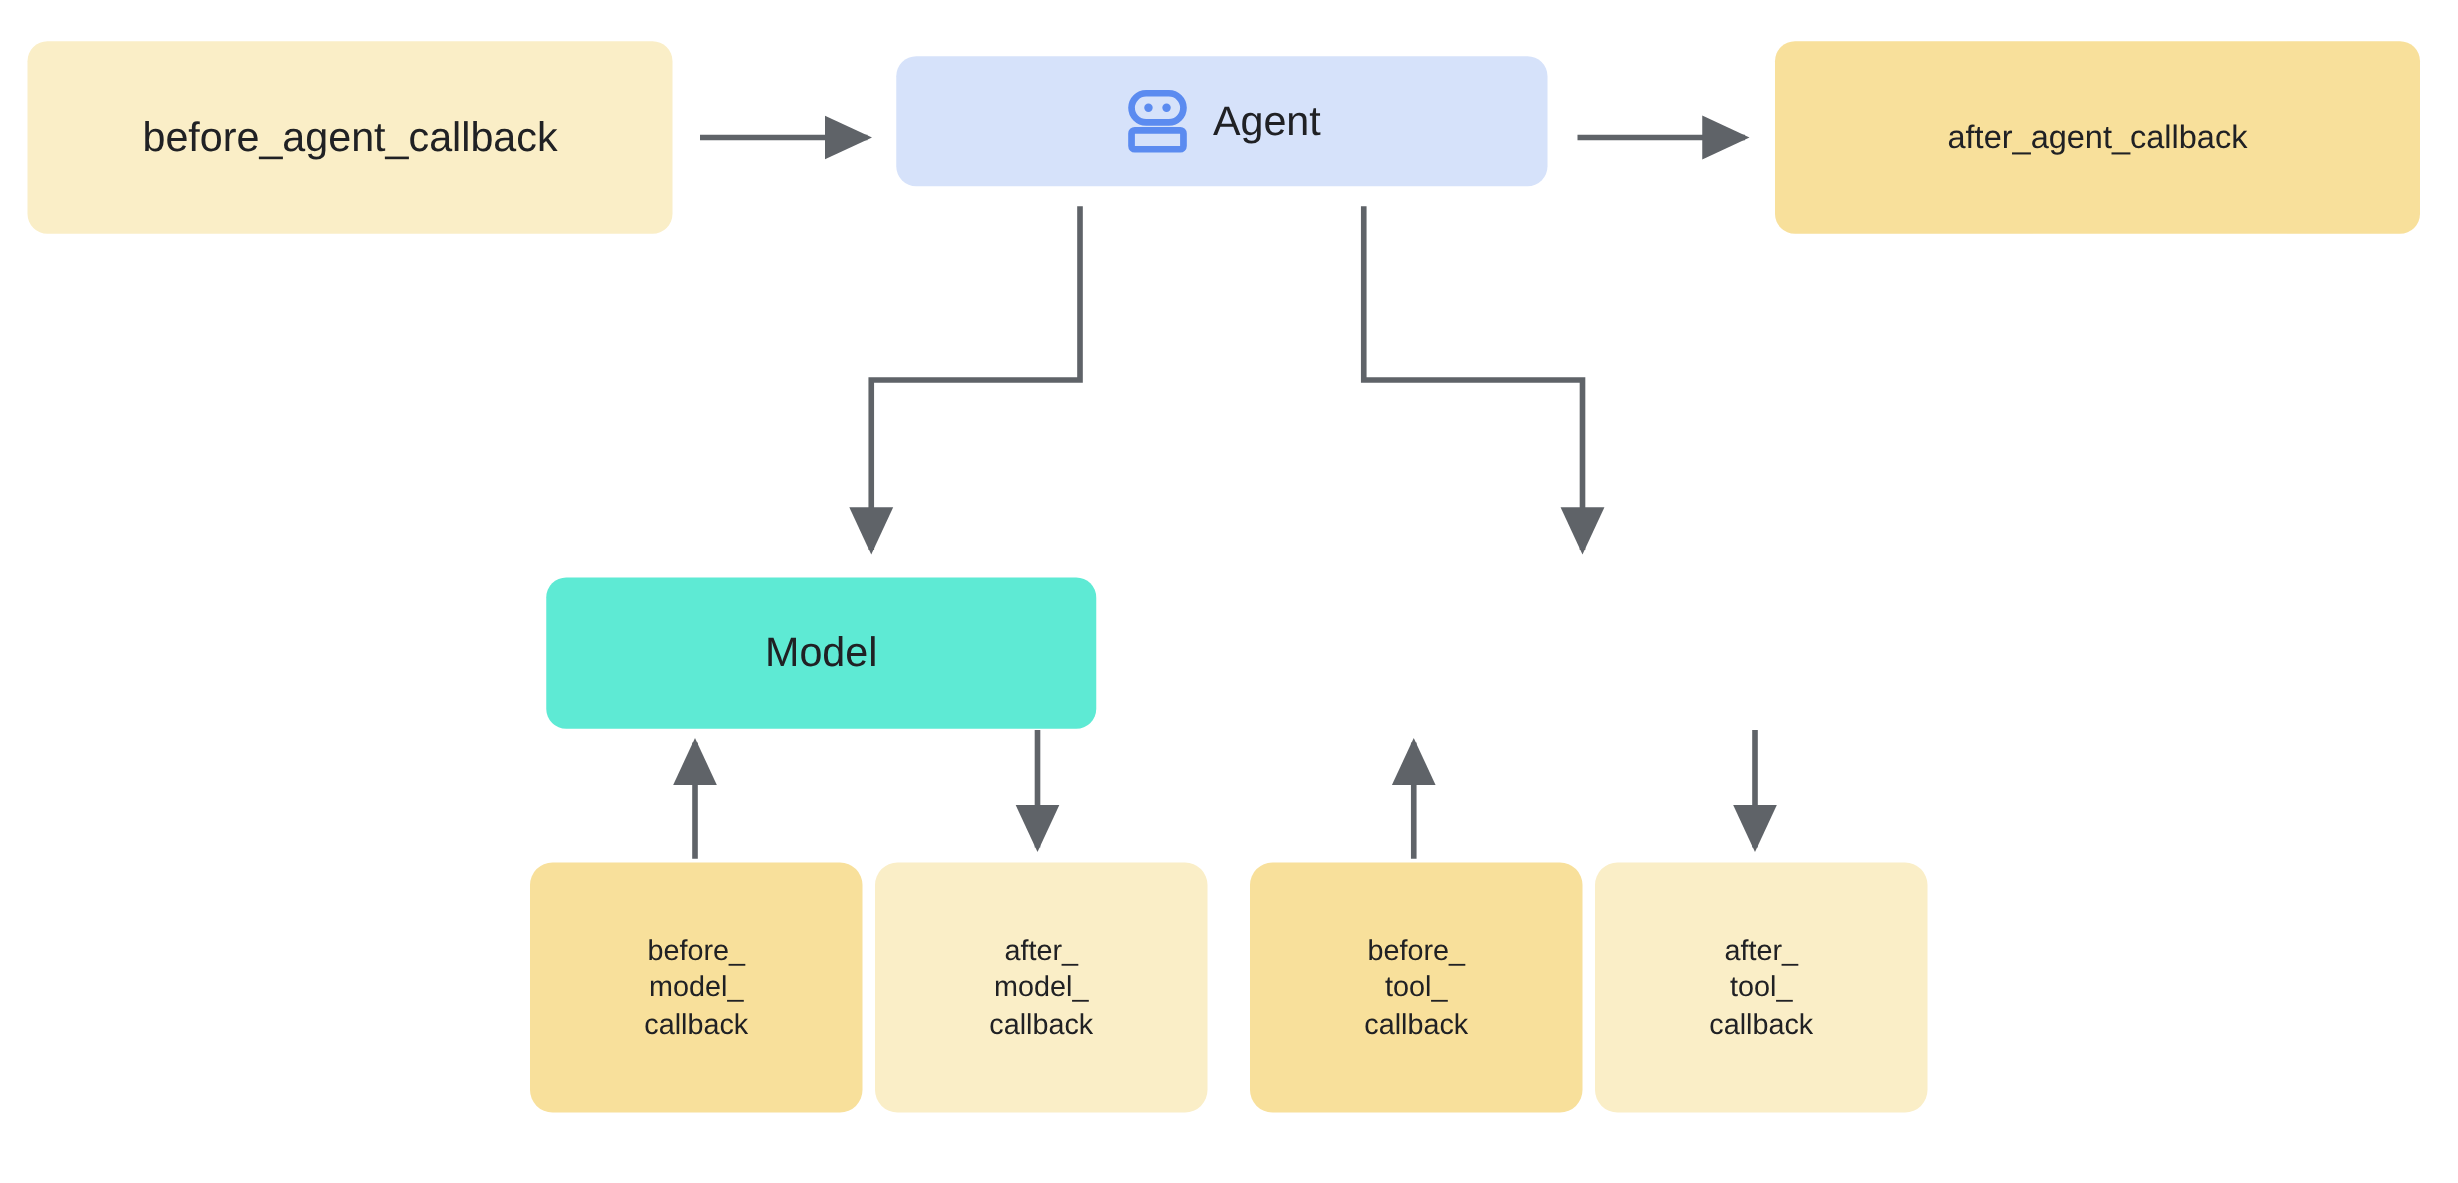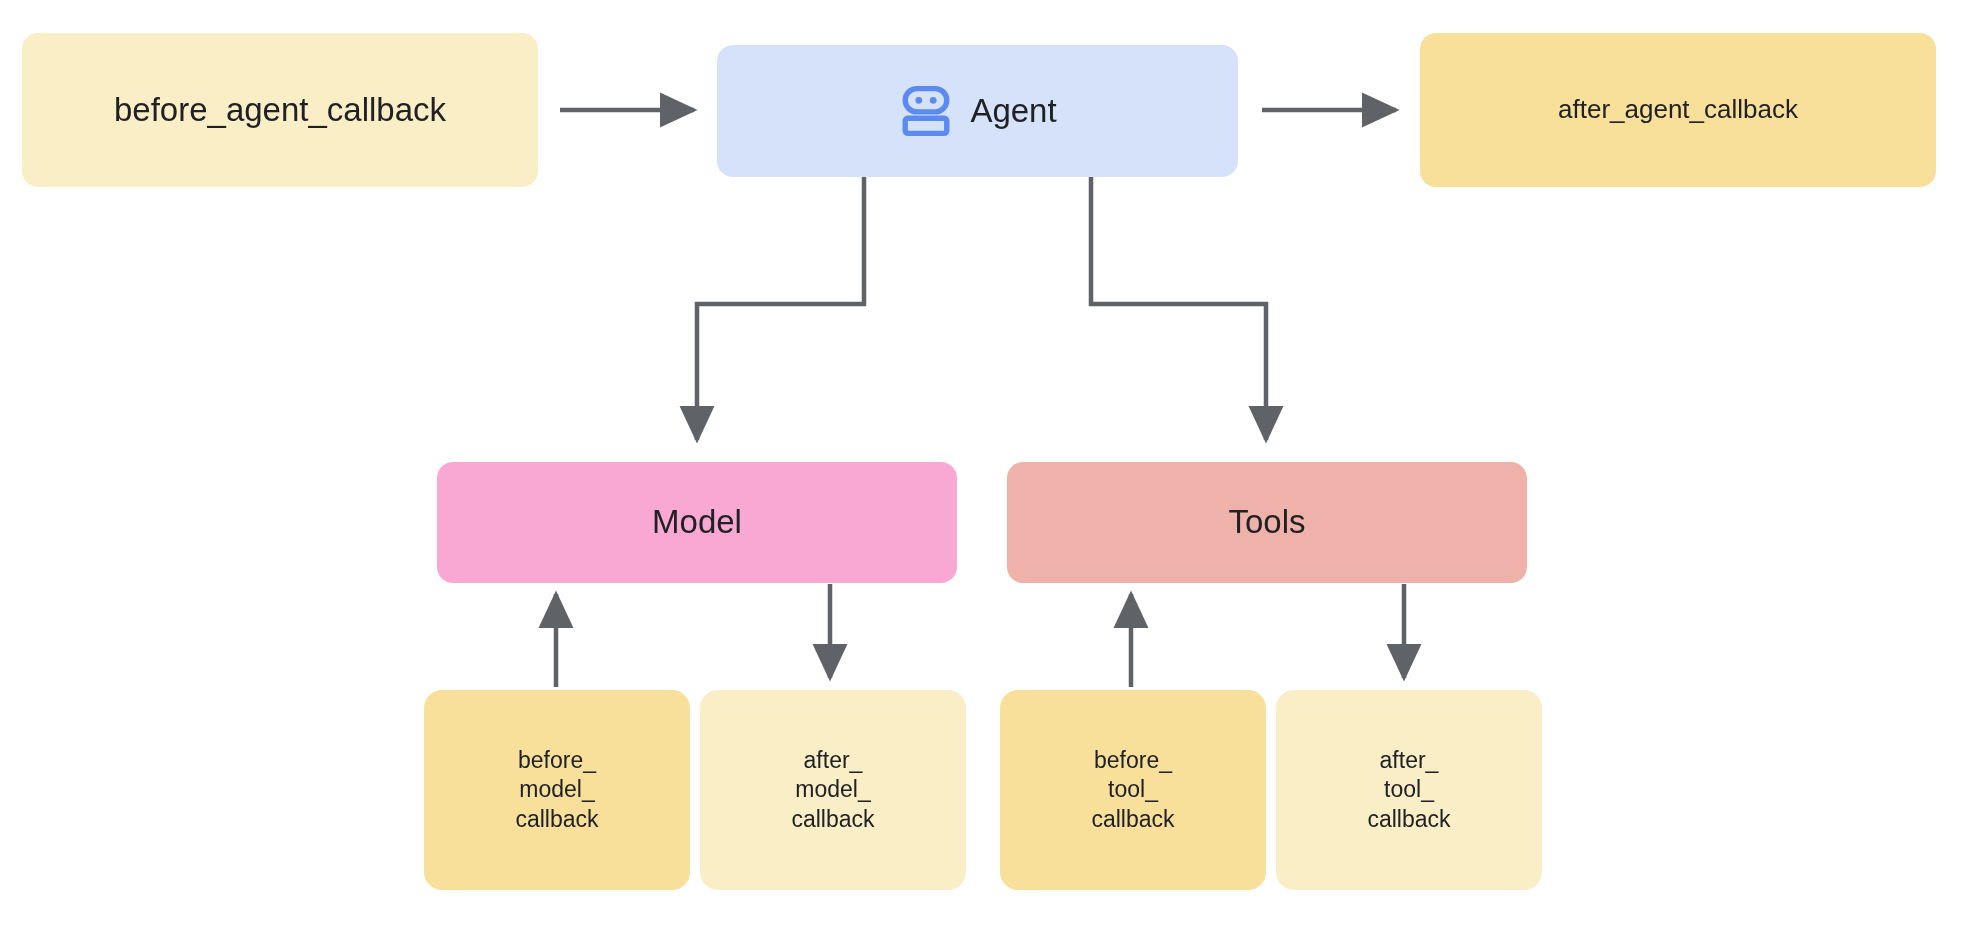--- a/index.html
+++ b/index.html
@@ -36,21 +36,21 @@
     display: block;
   }
 
   
   #node-before-agent {
     left: 22px;  top: 33px;  width: 516px;  height: 154px;
     background: #FAEEC7;
     font-size: 33px;
   }
   #node-agent {
-    left: 717px; top: 45px;  width: 521px;  height: 132px;
+    left: 717px; top: 45px;  width: 521px;  height: 104px;
     background: #D6E2FA;
     font-size: 33px;
   }
   #node-after-agent {
     left: 1420px; top: 33px; width: 516px; height: 154px;
     background: #F8E09B;
     font-size: 26px;
   }
   .agent-inner {
     display: flex;
@@ -60,22 +60,22 @@
   }
   .robot-icon {
     display: block;
     width: 56px;
     height: 56px;
     flex: 0 0 auto;
   }
 
   
   #node-model {
-    left: 437px; top: 462px; width: 520px; height: 121px;
-    background: #f9a8d4;
+    left: 437px; top: 462px; width: 440px; height: 121px;
+    background: #5eead4;
     font-size: 33px;
     align-items: center;
   }
   #node-tools {
     left: 1007px; top: 462px; width: 520px; height: 121px;
     background: #EFB2AA;
     font-size: 33px;
   }
 
   
@@ -162,23 +162,20 @@
   </div>
 
   <div class="node" id="node-after-agent">
     <span class="label">after_agent_callback</span>
   </div>
 
   <div class="node" id="node-model">
     <span class="label">Model</span>
   </div>
 
-  <div class="node" id="node-tools">
-    <span class="label">Tools</span>
-  </div>
 
   <div class="node leaf" id="node-before-model">
     <span class="label">before_
 model_
 callback</span>
   </div>
 
   <div class="node leaf" id="node-after-model">
     <span class="label">after_
 model_

